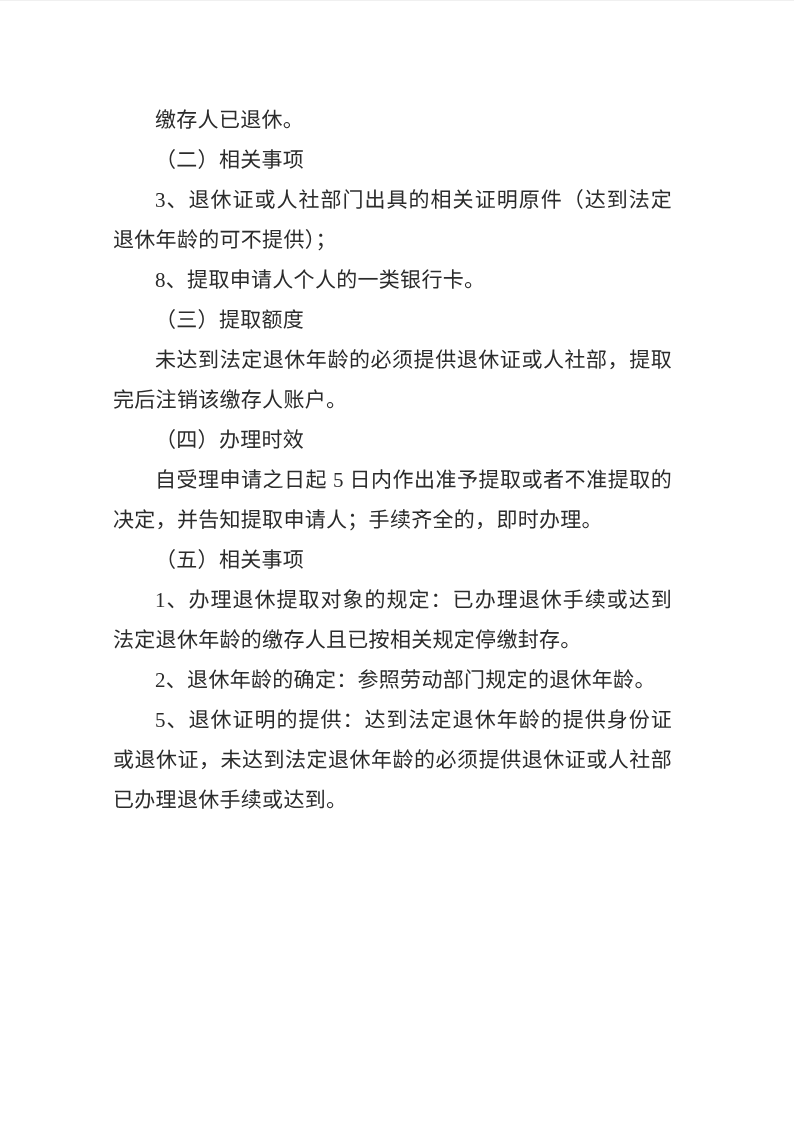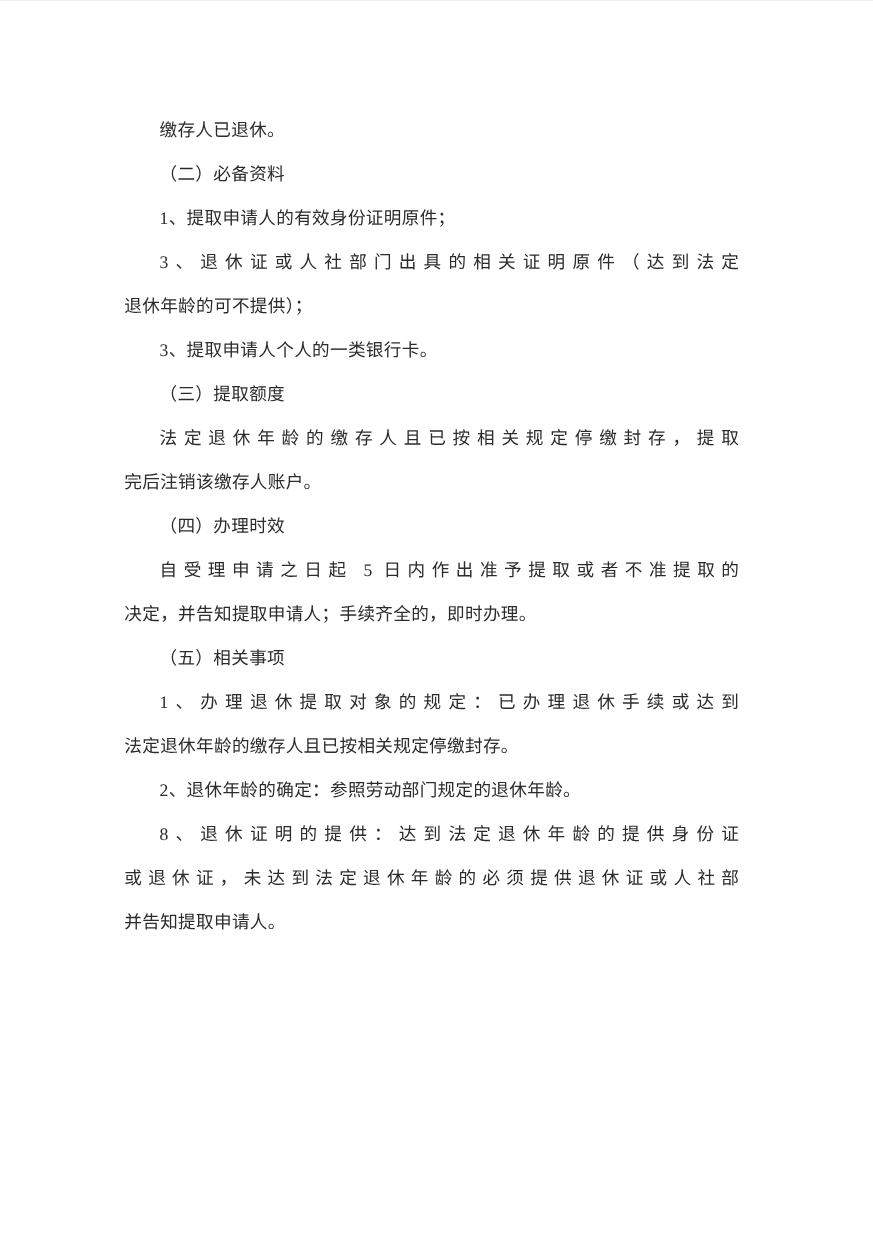--- a/index.html
+++ b/index.html
@@ -14,21 +14,21 @@
     background: var(--page-bg, #ffffff);
     box-sizing: border-box;
     border-top: 1px solid #f0f0f0;
     overflow: hidden;
   }
   .doc-body {
     box-sizing: content-box;
     padding: 99px 0 0 113px;
     width: 559px;
     font-family: "Liberation Serif", "DejaVu Serif", serif;
-    font-size: 16px;
+    font-size: 21px;
     line-height: 40px;
     color: var(--text-color, #2b2b2b);
     letter-spacing: 0.3px;
   }
   .line {
     height: 40px;
     white-space: nowrap;
   }
   .line.indent {
     text-indent: 2em;
@@ -37,32 +37,31 @@
     text-align: justify;
     text-align-last: justify;
   }
 </style>
 </head>
 <body>
 
 <div class="page" lang="zh-CN">
   <div class="doc-body">
       <div class="line indent">缴存人已退休。</div>
-      <div class="line indent">（二）必备资料</div>
-      <div class="line indent">1、提取申请人的有效身份证明原件；</div>
+      <div class="line indent">（二）相关事项</div>
       <div class="line indent fill">3、退休证或人社部门出具的相关证明原件（达到法定</div>
       <div class="line">退休年龄的可不提供）；</div>
-      <div class="line indent">3、提取申请人个人的一类银行卡。</div>
+      <div class="line indent">8、提取申请人个人的一类银行卡。</div>
       <div class="line indent">（三）提取额度</div>
-      <div class="line indent fill">法定退休年龄的缴存人且已按相关规定停缴封存，提取</div>
+      <div class="line indent fill">未达到法定退休年龄的必须提供退休证或人社部，提取</div>
       <div class="line">完后注销该缴存人账户。</div>
       <div class="line indent">（四）办理时效</div>
       <div class="line indent fill">自受理申请之日起 5 日内作出准予提取或者不准提取的</div>
       <div class="line">决定，并告知提取申请人；手续齐全的，即时办理。</div>
       <div class="line indent">（五）相关事项</div>
       <div class="line indent fill">1、办理退休提取对象的规定：已办理退休手续或达到</div>
       <div class="line">法定退休年龄的缴存人且已按相关规定停缴封存。</div>
       <div class="line indent">2、退休年龄的确定：参照劳动部门规定的退休年龄。</div>
-      <div class="line indent fill">8、退休证明的提供：达到法定退休年龄的提供身份证</div>
+      <div class="line indent fill">5、退休证明的提供：达到法定退休年龄的提供身份证</div>
       <div class="line fill">或退休证，未达到法定退休年龄的必须提供退休证或人社部</div>
-      <div class="line">并告知提取申请人。</div>
+      <div class="line">已办理退休手续或达到。</div>
     </div>
 </div>
 
 </body></html>

